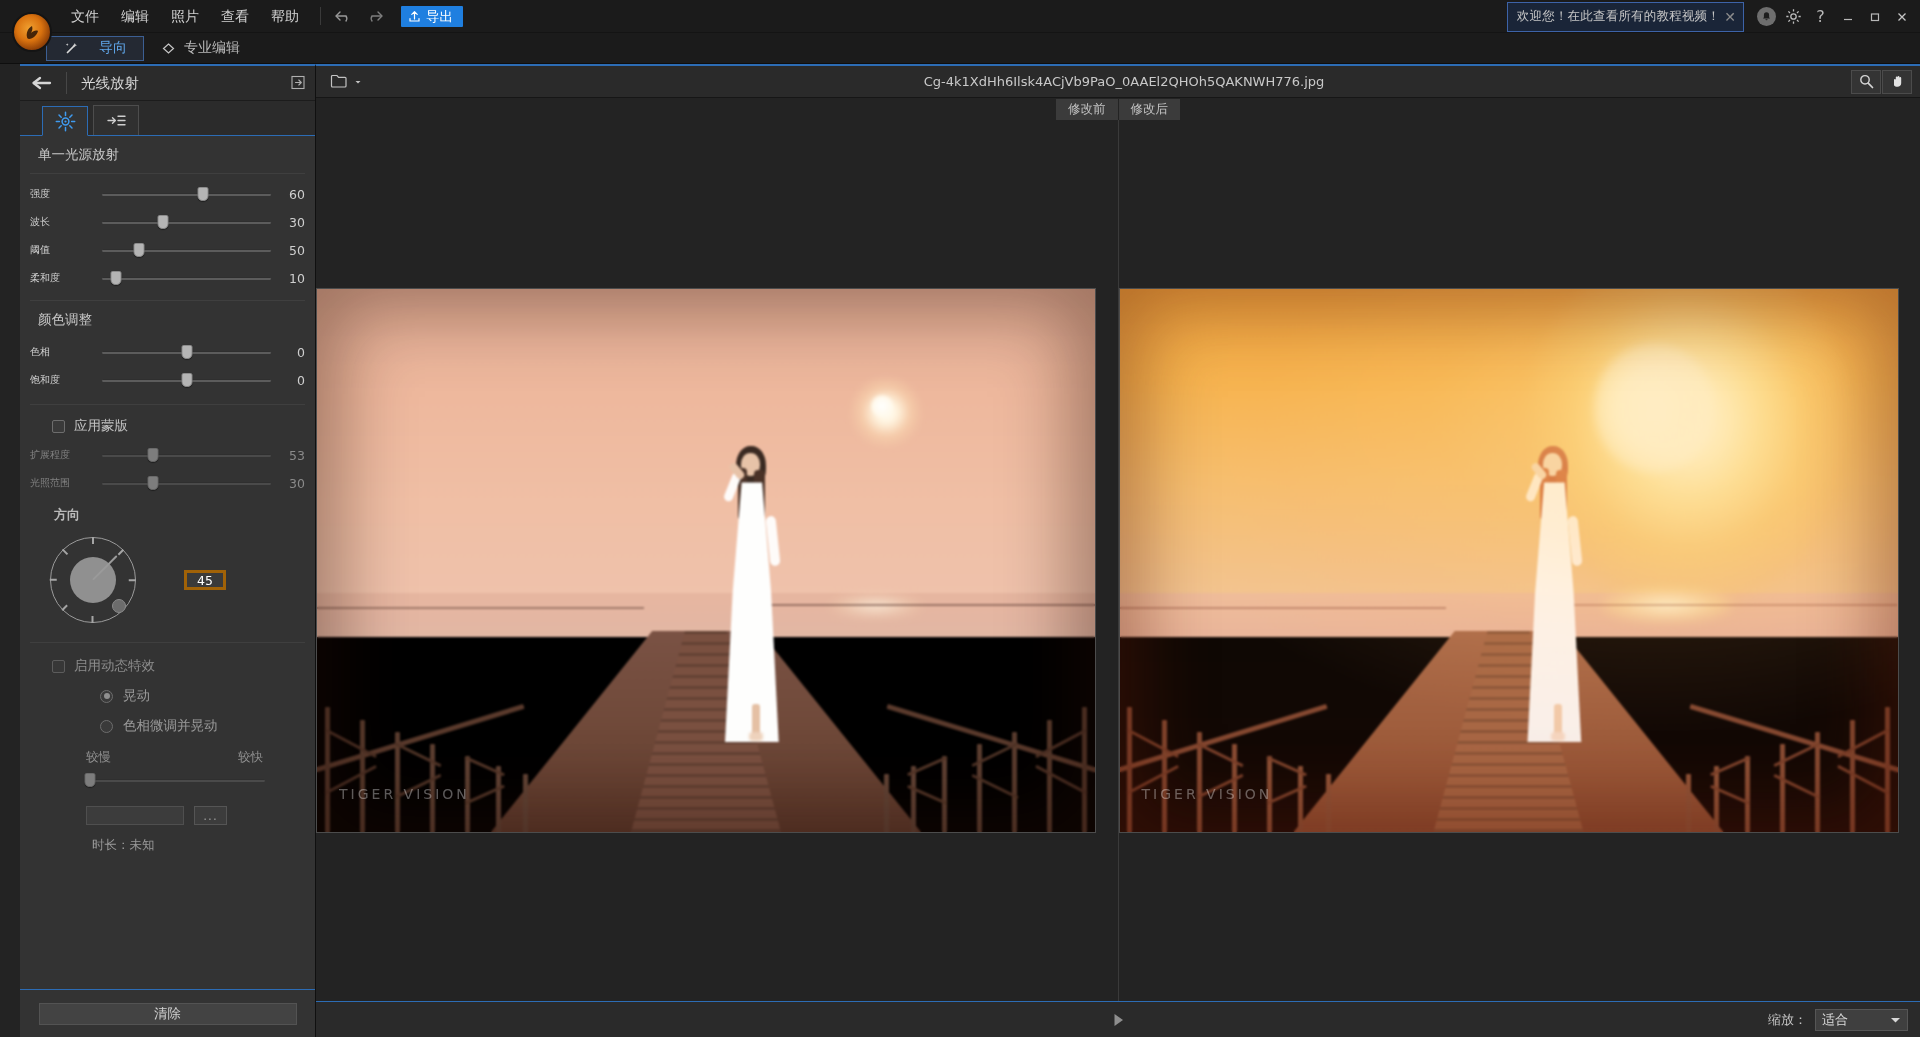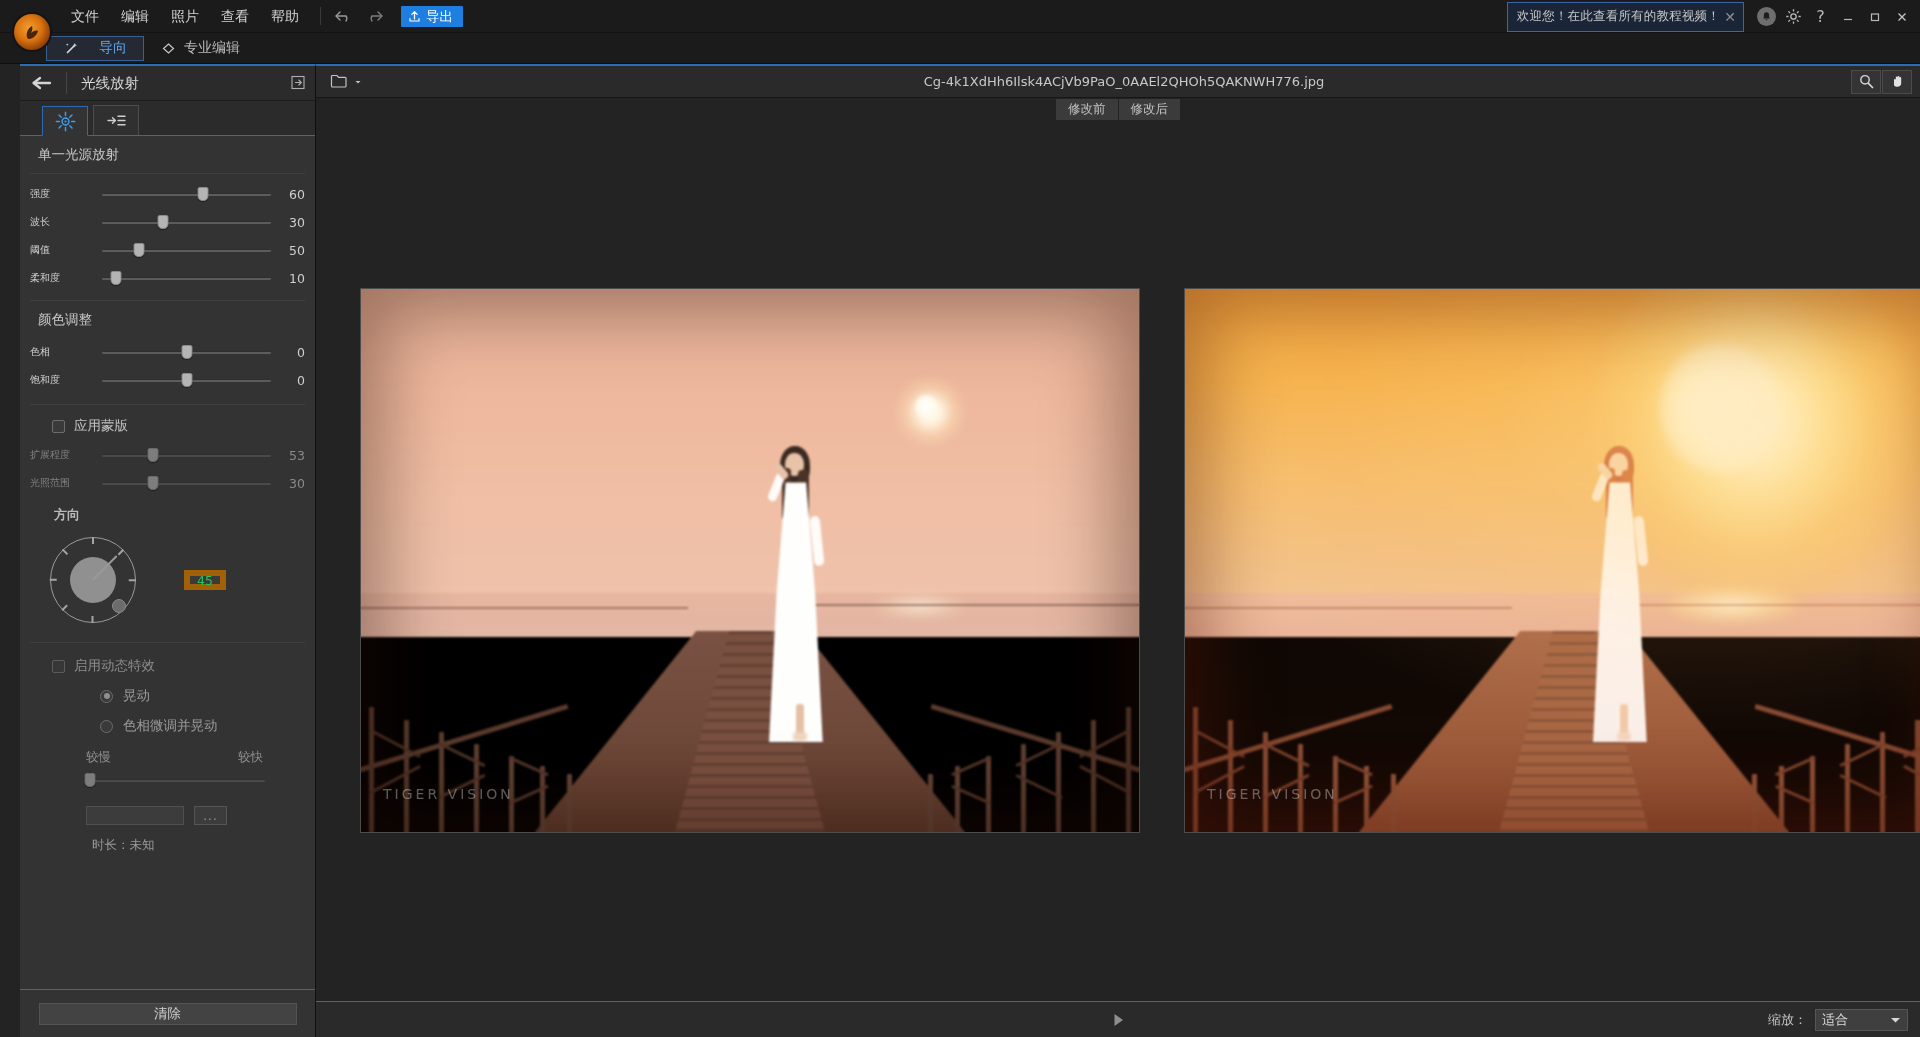--- a/index.html
+++ b/index.html
@@ -150,22 +150,22 @@
   }
   .dial .tick { position: absolute; left: 50%; top: 0; width: 1.5px; height: 7px; background: #a5a5a5;
     transform-origin: 50% 43px; margin-left: -0.75px; }
   .dial .arm { position: absolute; left: 50%; top: 50%; width: 1.5px; height: 34px; background: #9a9a9a;
     transform-origin: 50% 0; }
   .dial .handle {
     position: absolute; width: 14px; height: 14px; border-radius: 50%; background: #6c6c6c;
     border: 1px solid #8a8a8a;
   }
   .dialval {
-    width: 42px; height: 20px; border: 6px solid #a16207; background: #3a3a3a;
-    display: flex; align-items: center; justify-content: center; font-size: 12.5px; color: #22c55e;
+    width: 42px; height: 20px; border: 3px solid #a16207; background: #3a3a3a;
+    display: flex; align-items: center; justify-content: center; font-size: 12.5px; color: #ffffff;
     margin-left: 48px;
   }
 
   .radio-row { display: flex; align-items: center; height: 30px; padding-left: 80px; gap: 10px; }
   .radio { width: 13px; height: 13px; border-radius: 50%; border: 1px solid #6d6d6d; background: #3a3a3a;
     display: flex; align-items: center; justify-content: center; flex: 0 0 13px; }
   .radio .dot { width: 6px; height: 6px; border-radius: 50%; background: #8f8f8f; }
   .radio-row .rtext { font-size: 13.5px; color: #9a9a9a; }
 
   .speedlbls { display: flex; justify-content: space-between; padding: 8px 52px 2px 66px; }
@@ -200,21 +200,21 @@
   .vt {
     width: 30px; height: 24px; border: 1px solid #4b4b4b; background: #343434;
     display: flex; align-items: center; justify-content: center; color: #d5d5d5; cursor: default;
   }
 
   .cmpbar { height: 22px; flex: 0 0 22px; background: #232323; display: flex; justify-content: center;
     align-items: center; gap: 1px; }
   .cmptab { font-size: 12.5px; color: #c2c2c2; background: #3b3b3b; padding: 2px 12px; cursor: default; }
 
   .canvas { flex: 1; display: flex; position: relative; min-height: 0; background: #232323; }
-  .pane { flex: 1; display: flex; align-items: center; justify-content: flex-end; position: relative; padding-left: 44px; }
+  .pane { flex: 1; display: flex; align-items: center; justify-content: flex-start; position: relative; }
   .divider { width: 1px; background: #3a3a3a; }
 
   .photo {
     width: 780px; height: 545px; position: relative; overflow: hidden;
     border: 1px solid #4c4c4c; background: #000;
   }
 
   
   .scene { position: absolute; inset: 0; }
   .sky { position: absolute; left: 0; right: 0; top: 0; height: 56%; }

